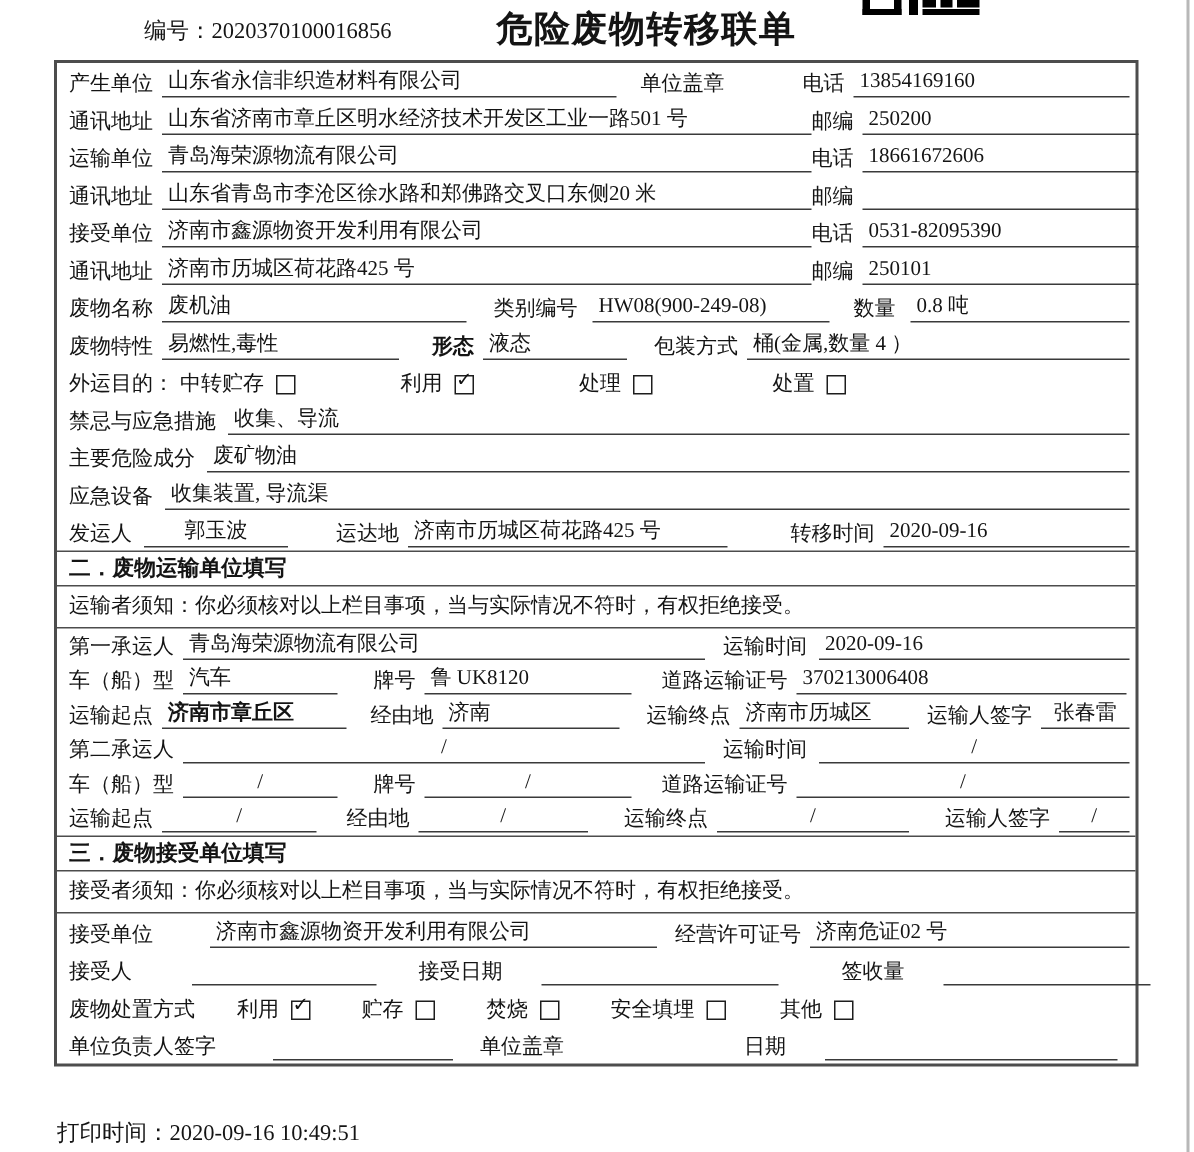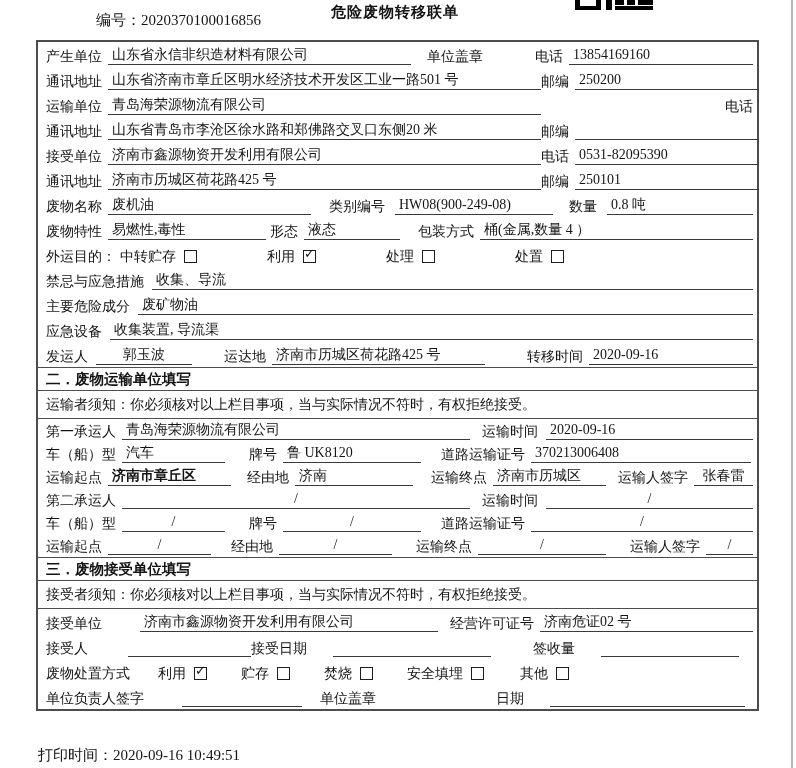--- a/index.html
+++ b/index.html
@@ -5,21 +5,21 @@
   html,body { margin:0; padding:0; background:#ffffff; }
   #page {
     position:relative; width:796px; height:768px; overflow:hidden;
     background:#ffffff; color:#141414;
     font-family:"Liberation Serif","DejaVu Serif",serif;
   }
   #page-edge { position:absolute; right:3px; top:0; width:2px; height:768px; background:#b8b8b8; }
 
   
   #serial { position:absolute; left:49px; top:11px; font-size:15px; white-space:nowrap;margin-left:47px; }
-  #doc-title { position:absolute; left:331px; top:3px; font-size:15px; font-weight:bold; letter-spacing:1px; white-space:nowrap; }
+  #doc-title { position:absolute; left:331px; top:3px; font-size:24px; font-weight:bold; letter-spacing:1px; white-space:nowrap; }
   #qr { position:absolute; left:575px; top:0; width:82px; height:11px; }
   #qr .q { position:absolute; background:#000; }
   #qr .frame { left:0; top:0; width:26px; height:10px; background:transparent;
     border-left:5px solid #000; border-right:5px solid #000; border-bottom:4px solid #000; box-sizing:border-box; }
 
   
   #form-table { position:absolute; left:36px; top:40px; width:719px; border:2px solid #4d4d4d; background:#fff; }
   .section + .section { border-top:1.5px solid #4d4d4d; }
   .sec-header { font-weight:bold; font-size:14.5px; height:22px; line-height:22px; padding-left:8px; border-bottom:1.5px solid #4d4d4d; white-space:nowrap; }
   .notice-row { height:27px; line-height:27px; padding-left:8px; border-bottom:1.5px solid #4d4d4d; font-size:14px; white-space:nowrap; }
@@ -73,20 +73,21 @@
         <span class="lb">通讯地址</span>
         <span class="u" style="width:425px;margin-left:6px;">山东省济南市章丘区明水经济技术开发区工业一路501 号</span>
         <span class="lb" style="margin-left:auto;">邮编</span>
         <span class="u" style="width:176px;margin-left:6px;">250200</span>
       </div>
 
       <div class="row">
         <span class="lb">运输单位</span>
         <span class="u" style="width:425px;margin-left:6px;">青岛海荣源物流有限公司</span>
         <span class="lb" style="margin-left:auto;">电话</span>
+        <span class="u" style="width:176px;margin-left:6px;">18661672606</span>
       </div>
 
       <div class="row">
         <span class="lb">通讯地址</span>
         <span class="u" style="width:425px;margin-left:6px;">山东省青岛市李沧区徐水路和郑佛路交叉口东侧20 米</span>
         <span class="lb" style="margin-left:auto;">邮编</span>
         <span class="u" style="width:176px;margin-left:6px;"></span>
       </div>
 
       <div class="row">
@@ -108,21 +109,21 @@
         <span class="u" style="width:195px;margin-left:6px;">废机油</span>
         <span class="lb" style="margin-left:18px;">类别编号</span>
         <span class="u" style="width:150px;margin-left:10px;">HW08(900-249-08)</span>
         <span class="lb" style="margin-left:16px;">数量</span>
         <span class="u grow" style="margin-left:10px;">0.8 吨</span>
       </div>
 
       <div class="row">
         <span class="lb">废物特性</span>
         <span class="u" style="width:150px;margin-left:6px;">易燃性,毒性</span>
-        <span class="lb" style="margin-left:4px;">形态</span>
+        <span class="lb" style="margin-left:22px;font-weight:bold;">形态</span>
         <span class="u" style="width:88px;margin-left:6px;">液态</span>
         <span class="lb" style="margin-left:18px;">包装方式</span>
         <span class="u grow" style="margin-left:6px;">桶(金属,数量  4 ）</span>
       </div>
 
       <div class="row">
         <span class="lb">外运目的：</span>
         <span class="opt" style="margin-left:4px;">
           <span>中转贮存</span>
           <span class="cb"></span>
@@ -232,21 +233,21 @@
       <div class="row">
         <span class="lb">接受单位</span>
         <span class="u" style="width:290px;margin-left:38px;">济南市鑫源物资开发利用有限公司</span>
         <span class="lb" style="margin-left:12px;">经营许可证号</span>
         <span class="u grow" style="margin-left:6px;">济南危证02 号</span>
       </div>
 
       <div class="row">
         <span class="lb">接受人</span>
         <span class="u" style="width:115px;margin-left:40px;"></span>
-        <span class="lb" style="">接受日期</span>
+        <span class="lb" style="margin-left:28px;">接受日期</span>
         <span class="u" style="width:150px;margin-left:26px;"></span>
         <span class="lb" style="margin-left:42px;margin-top:16px;">签收量</span>
         <span class="u" style="width:130px;margin-left:26px;"></span>
       </div>
 
       <div class="row">
         <span class="lb">废物处置方式</span>
         <span class="opt" style="margin-left:28px;">
           <span>利用</span>
           <span class="cb checked"></span>

